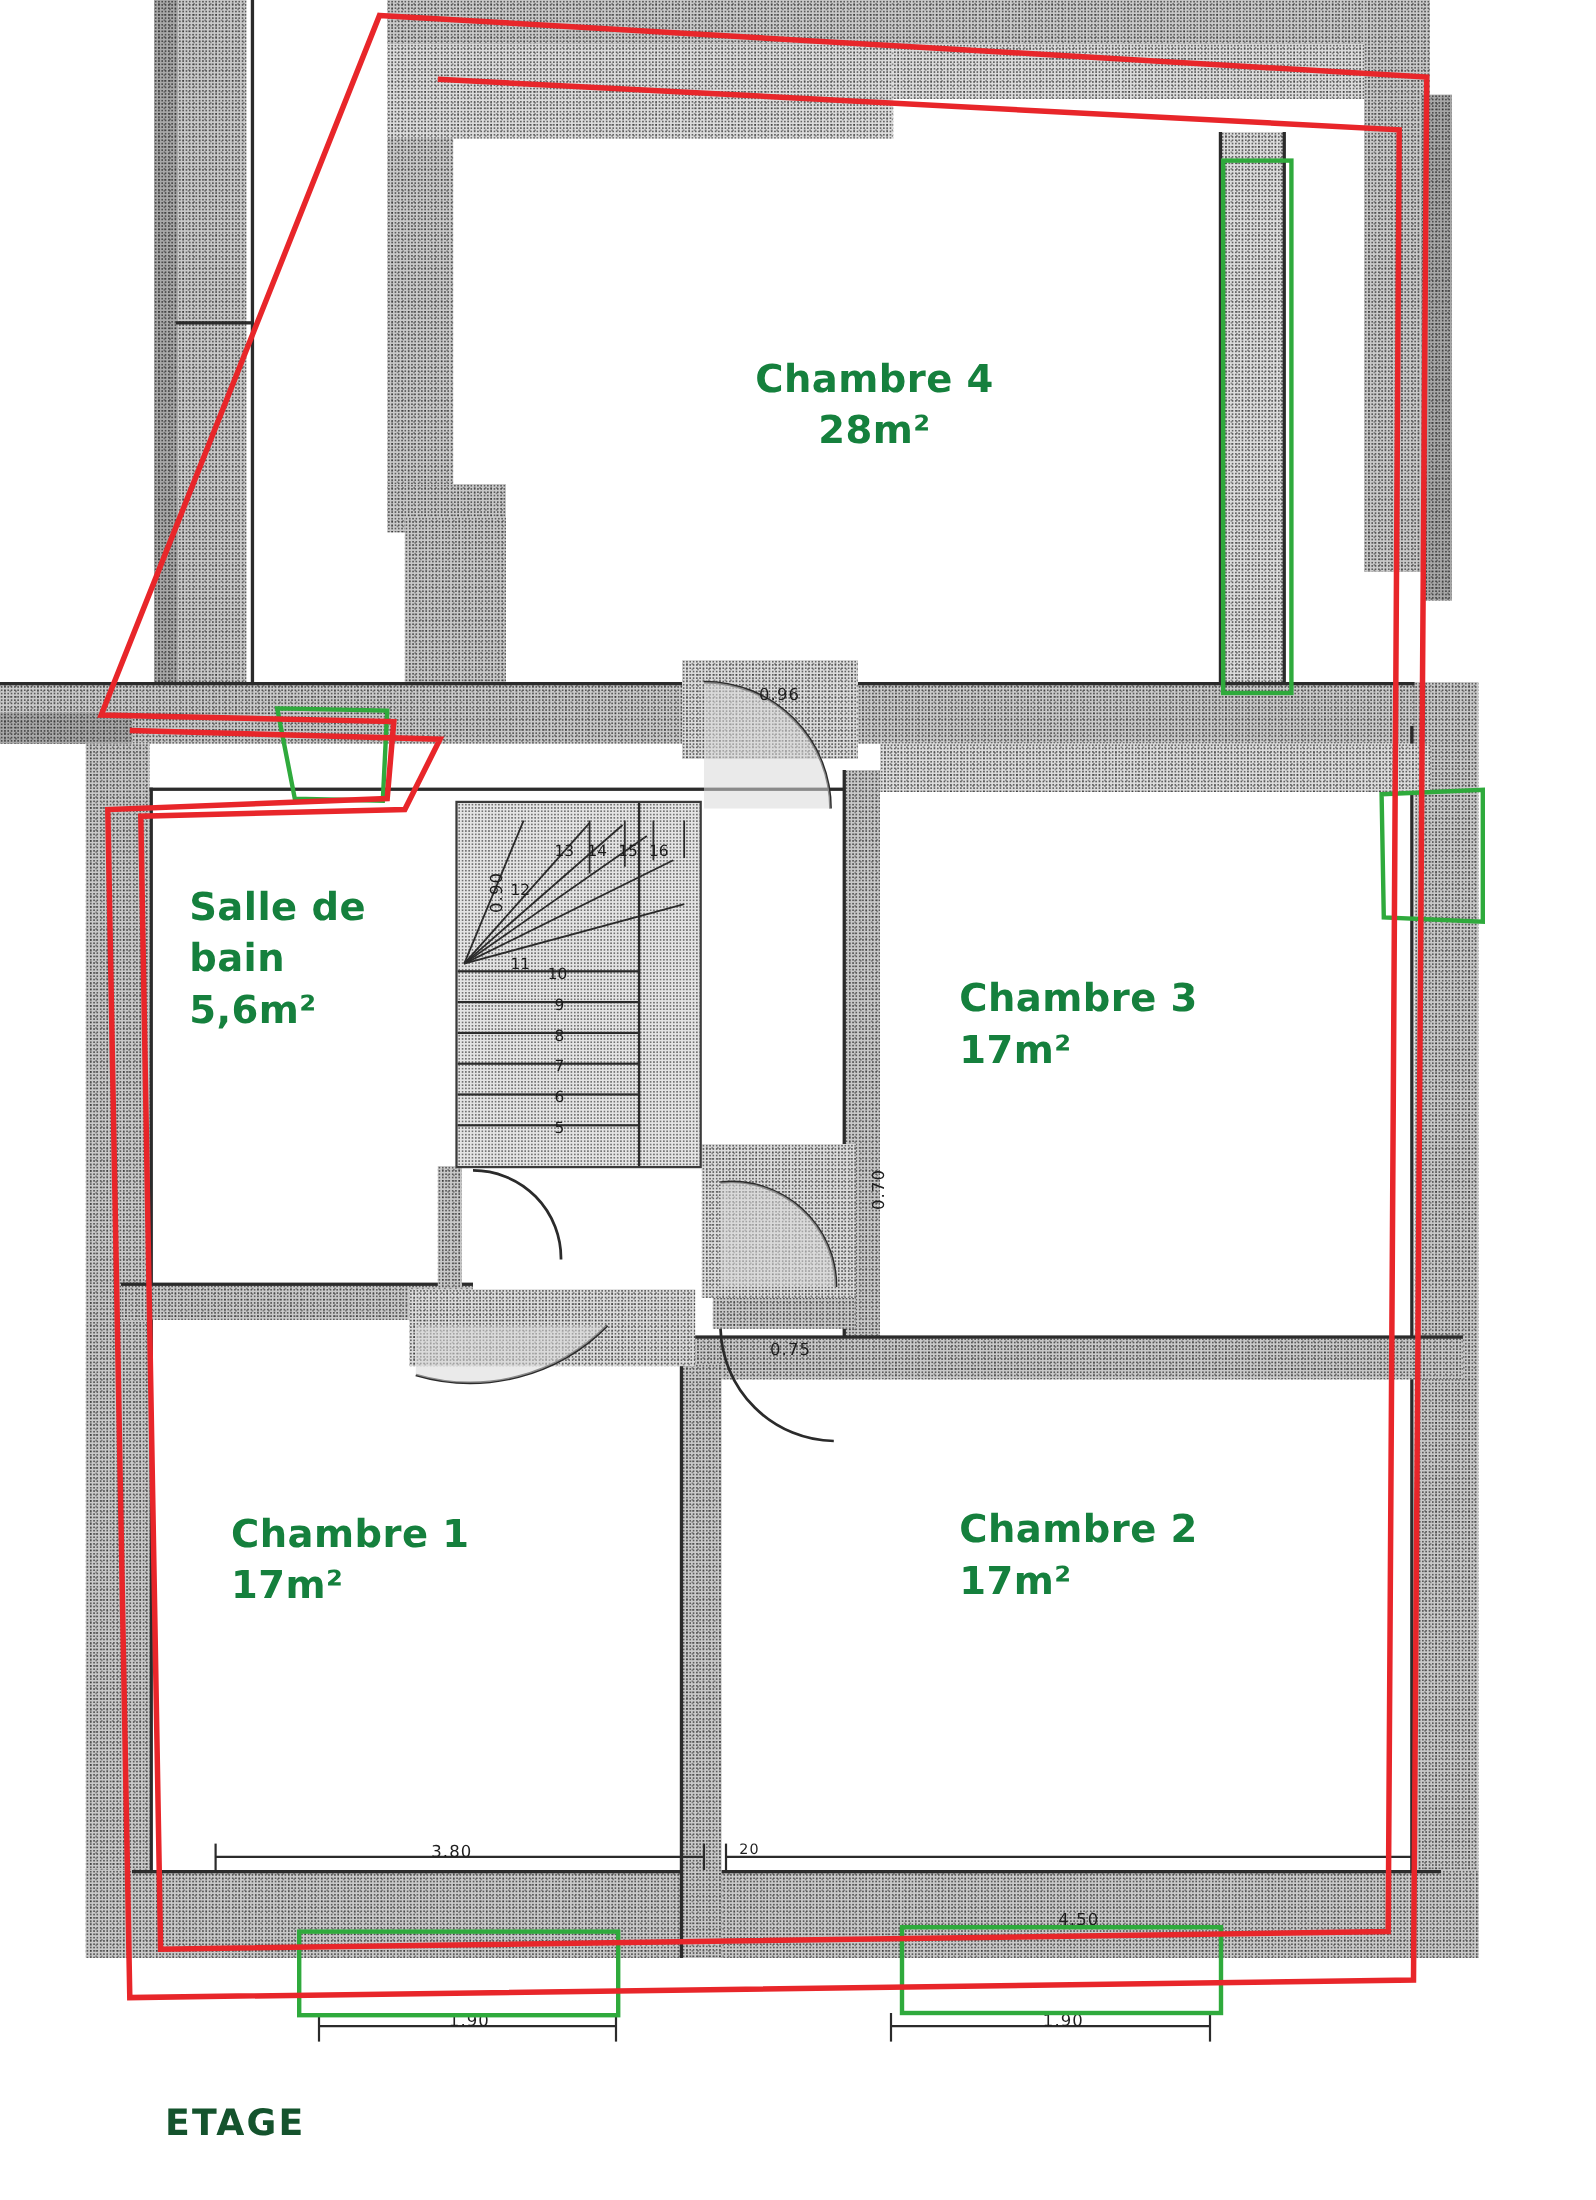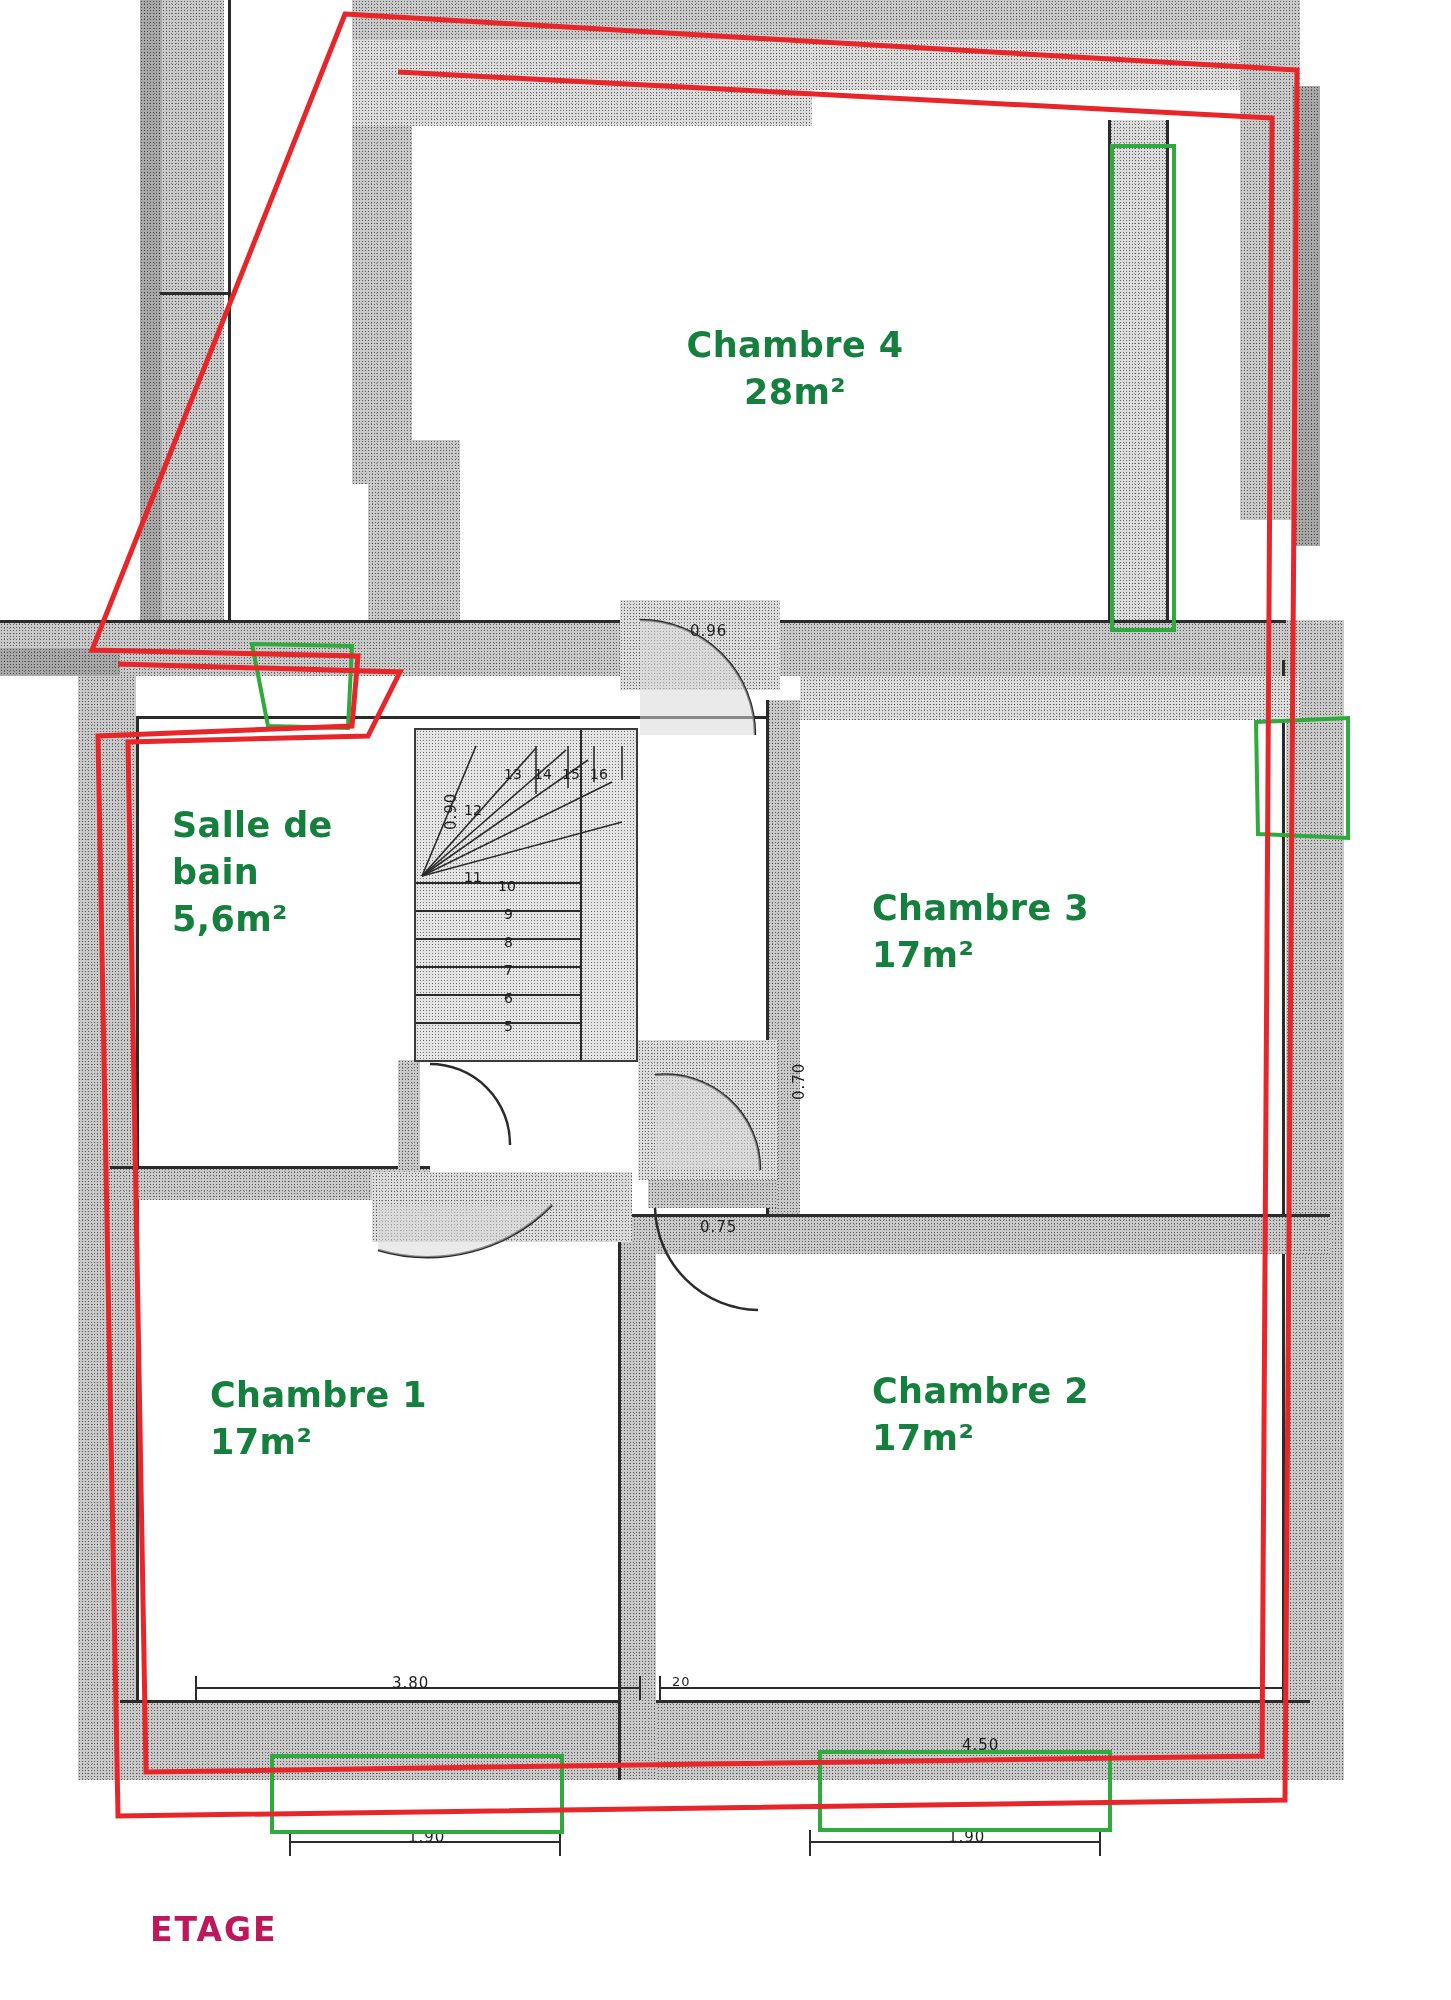--- a/index.html
+++ b/index.html
@@ -58,21 +58,21 @@
   }
   .room-label.big {
     font-size: 35px;
   }
   .footer-label {
     position: absolute;
     font-family: "DejaVu Sans", sans-serif;
     font-weight: bold;
     font-size: 33px;
     letter-spacing: 2px;
-    color: #be185d;
+    color: #14532d;
   }
   
   .stair-box {
     position: absolute;
     border: 2px solid #3a3a3a;
     background: #e4e4e4;
     background-image:
       radial-gradient(rgba(0,0,0,.5) 0.7px, transparent 0.8px);
     background-size: 3px 3px;
   }

